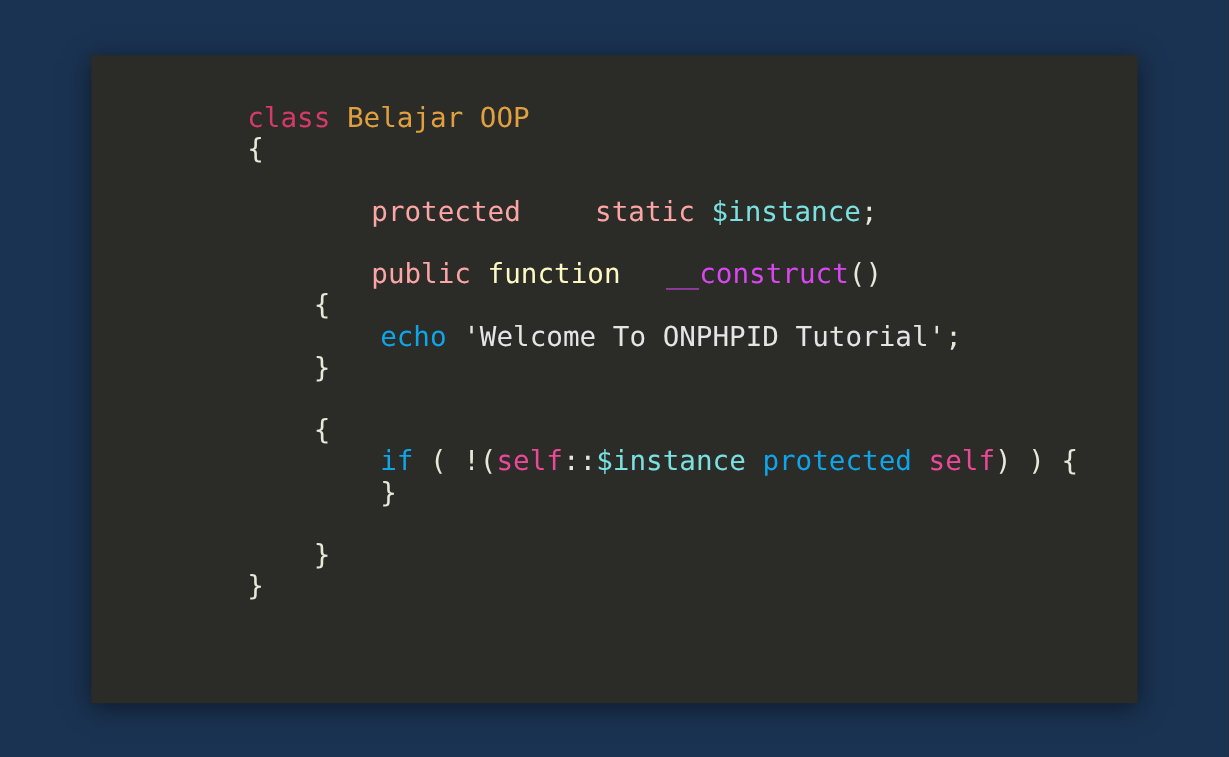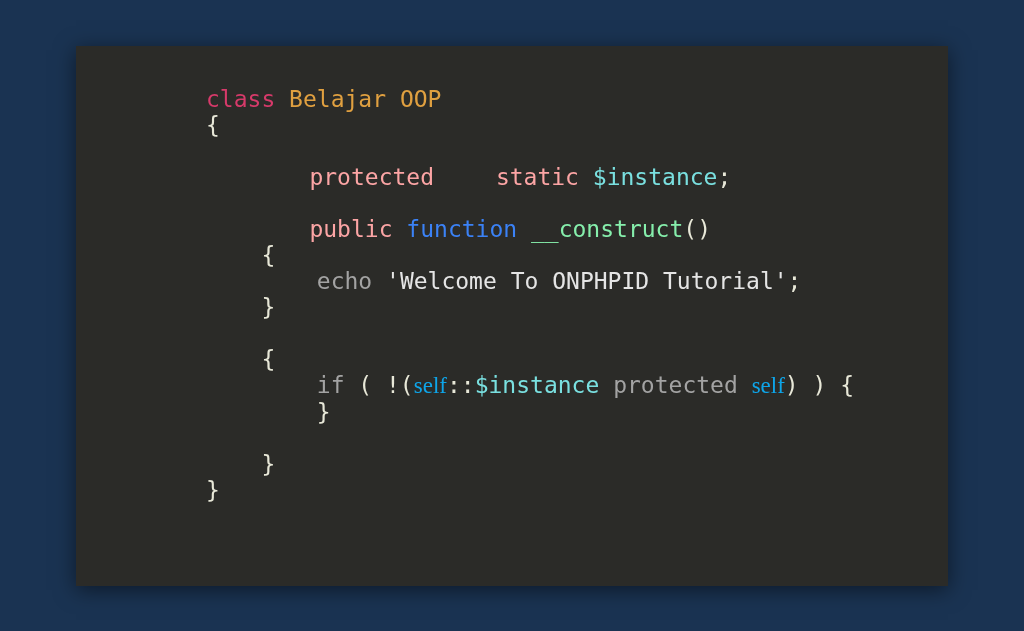--- a/index.html
+++ b/index.html
@@ -24,27 +24,27 @@
       box-shadow: 0 4px 20px rgba(0,0,0,0.5);
     }
     .code-line {
       font-size: 23px;
       line-height: 26px;
       white-space: pre;
       color: #e8e8d8;
     }
     .k-class { color: #d63a6a; }
     .k-modifier { color: #fca5a5; margin-left: 48px; }
-    .k-function { color: #3b82f6; }
-    .k-control { color: #a3a3a3; }
+    .k-function { color: #fef9c3; }
+    .k-control { color: #0ea5e9; }
     .k-new { color: #d63a6a; }
     .type-name { color: #e0a040; }
-    .method-name { color: #86efac; }
+    .method-name { color: #d946ef; margin-left: 24px; }
     .var { color: #7ae0e0; text-align: center; }
-    .scope { color: #0ea5e9; font-family: Liberation Serif, serif; }
+    .scope { color: #ec4899; }
     .punct { color: #e8e8d8; }
     .string { color: #e5e5e5; }
     .paren { color: #e8e8d8; }
     .curly { color: #e8e8d8; }
   </style>
 </head>
 <body>
 
 <div class="code-panel">
   <div class="code-line"><span class="k-class">class</span> <span class="type-name">Belajar OOP</span></div>

